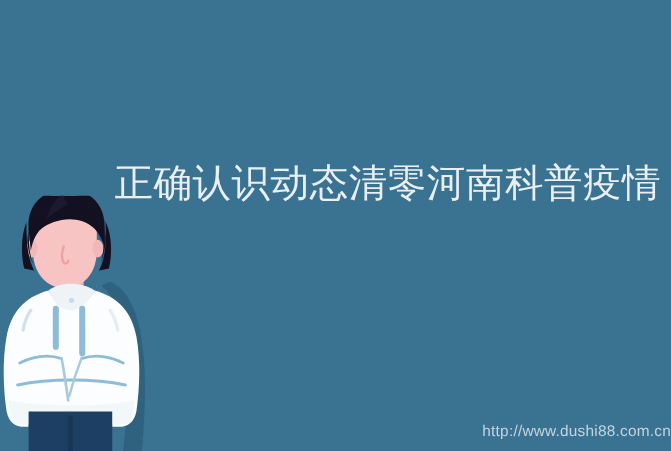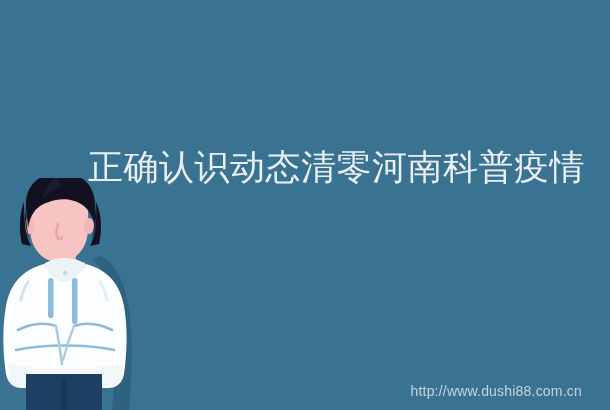--- a/index.html
+++ b/index.html
@@ -12,35 +12,35 @@
     width: 610px;
     height: 410px;
     overflow: hidden;
     background: #3a7292;
     font-family: "Liberation Sans", "DejaVu Sans", sans-serif;
   }
 
   
   .title {
     position: absolute;
-    left: 88px;
+    left: 104px;
     top: 145px;
     width: 460px;
     font-size: 35px;
     line-height: 44px;
     letter-spacing: 0.5px;
     color: #e9eff3;
     white-space: nowrap;
     font-weight: 400;
   }
 
   
   .watermark {
     position: absolute;
-    right: 28px;
+    right: 0;
     bottom: 11px;
     font-size: 14px;
     line-height: 16px;
     color: #cfdde5;
     opacity: 0.92;
     letter-spacing: 0.2px;
     white-space: nowrap;
   }
 
   

